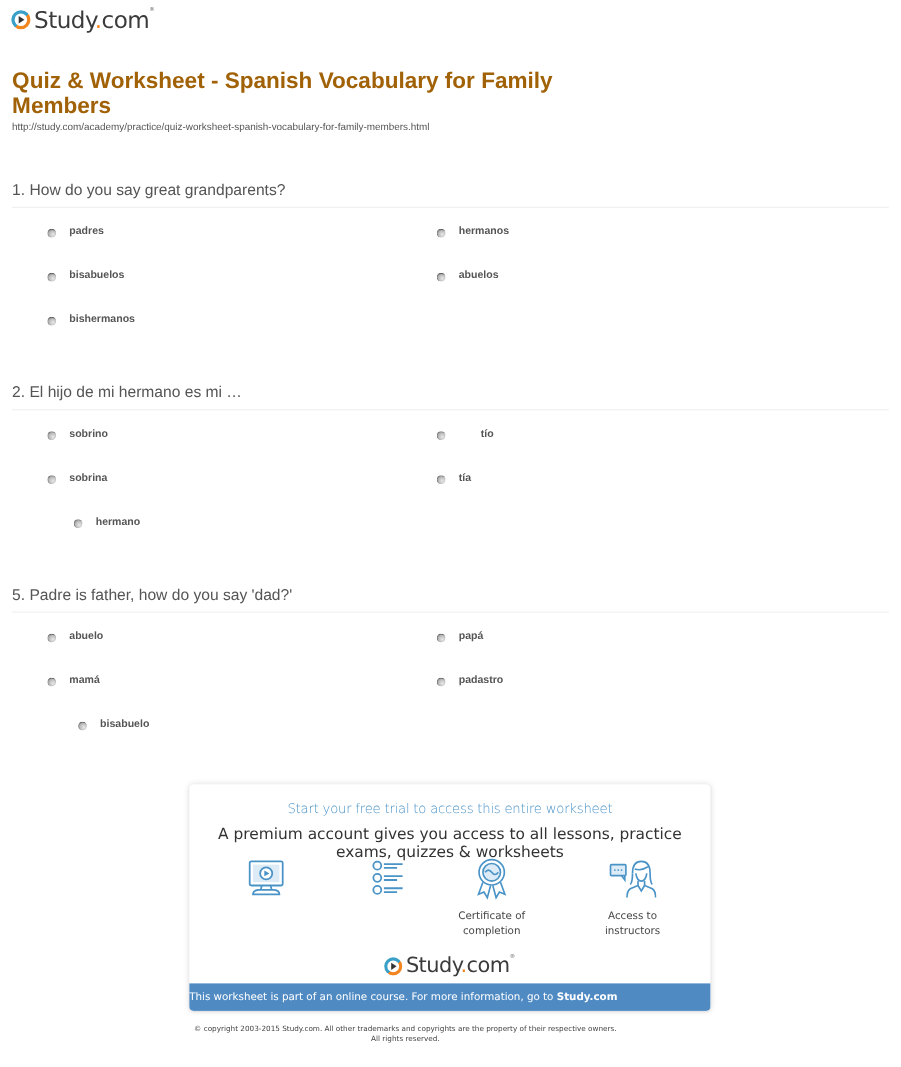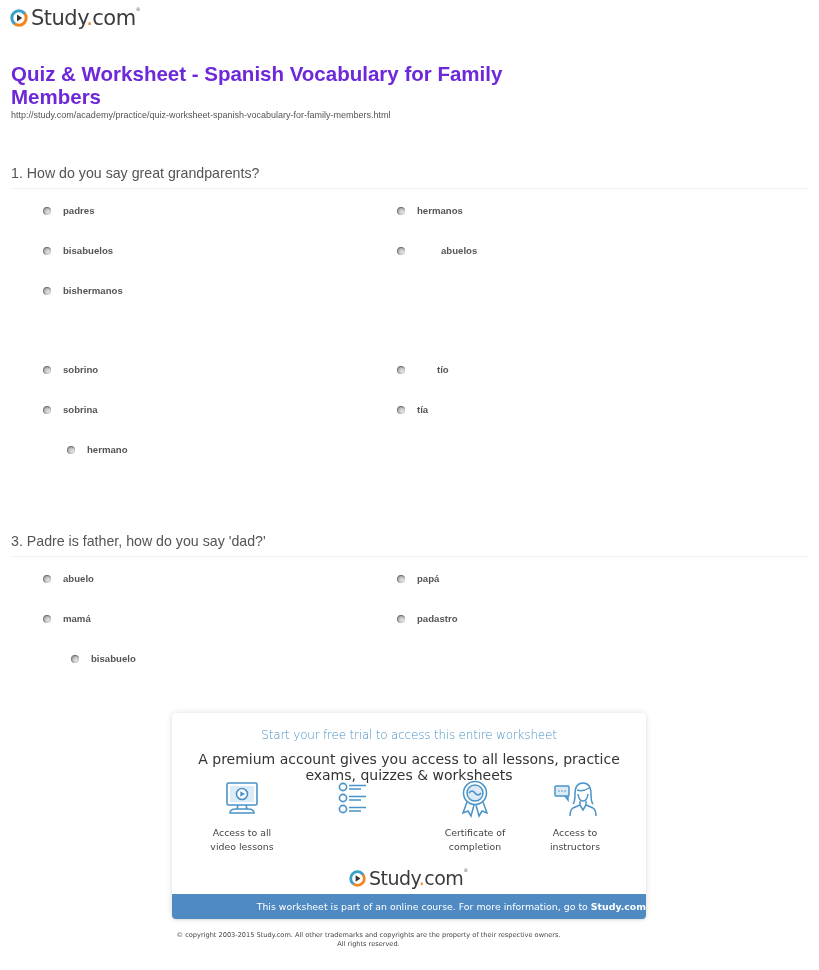--- a/index.html
+++ b/index.html
@@ -12,35 +12,35 @@
     .logo .word { font-family: "DejaVu Sans", sans-serif; color: #3b3b3b; letter-spacing: -0.5px; }
     .logo .word .dot { color: #f3851f; }
     .logo .word sup { font-size: 5px; vertical-align: top; color: #666; }
 
     #top-logo { left: 10px; top: 6px; }
     #top-logo .word { font-size: 21px; margin-left: 3px; }
 
     .title {
       position: absolute; left: 11px; top: 62px; width: 560px;
       font-family: "Liberation Sans", sans-serif; font-weight: bold;
-      font-size: 20.5px; line-height: 23px; color: #6d28d9;
+      font-size: 20.5px; line-height: 23px; color: #a16207;
     }
     .url {
       position: absolute; left: 11px; top: 110px;
       font-size: 9px; color: #555;
     }
 
     .question { position: absolute; left: 11px; width: 797px; }
     .q-text {
       font-size: 14.2px; color: #555; padding-bottom: 24px;
       border-bottom: 1px solid #efefef; height: 25px; line-height: 18px;
     }
     .answers { position: relative; height: 130px; }
     .answer {
-      position: absolute; display: flex; align-items: center;
+      position: absolute; display: flex; align-items: flex-end;
       font-size: 9.6px; font-weight: bold; color: #555;
     }
     .radio {
       width: 8px; height: 8px; border-radius: 50%;
       background: radial-gradient(circle at 60% 60%, #e8e8e8 0%, #bdbdbd 55%, #8a8a8a 100%);
       border-top: 1.3px solid #666; border-left: 1.3px solid #777;
       margin-right: 12px; flex: none;
     }
 
     .card {
@@ -62,21 +62,21 @@
     .feature { position: absolute; width: 120px; text-align: center; }
     .feature .icon { height: 40px; display: flex; justify-content: center; align-items: center; }
     .feature .label {
       margin-top: 7px; font-family: "DejaVu Sans", sans-serif; font-size: 9.4px;
       line-height: 14px; color: #444;
     }
     #card-logo { left: 177px; top: 154px; }
     #card-logo .word { font-size: 19px; margin-left: 3px; }
     .banner {
       position: absolute; left: 0; bottom: 0; width: 100%; height: 25px;
-      background: #4f8ac3; color: #fff; text-align: right;
+      background: #4f8ac3; color: #fff; text-align: left;
       font-family: "DejaVu Sans", sans-serif; font-size: 9.4px; line-height: 25px;
     }
     .banner b { font-weight: bold; }
     .copyright {
       position: absolute; left: 0; width: 737px; top: 931px; text-align: center;
       font-family: "DejaVu Sans", sans-serif; font-size: 6.6px; line-height: 9px; color: #444;
     }
   </style>
 </head>
 <body>
@@ -110,32 +110,33 @@
         <span>padres</span>
       </div>
     <div class="answer" style="left:386px; top:16px;">
         <span class="radio"></span>
         <span>hermanos</span>
       </div>
     <div class="answer" style="left:32px; top:56px;">
         <span class="radio"></span>
         <span>bisabuelos</span>
       </div>
-    <div class="answer" style="left:386px; top:56px;gap:24px;">
+    <div class="answer" style="left:386px; top:56px;">
         <span class="radio"></span>
         <span>abuelos</span>
       </div>
     <div class="answer" style="left:32px; top:96px;">
         <span class="radio"></span>
         <span>bishermanos</span>
       </div>
   </div>
 </div>
 
 <div class="question" style="top:348px;">
+  <div class="q-text">2. El hijo de mi hermano es mi …</div>
   <div class="answers">
     <div class="answer" style="left:32px; top:16px;">
         <span class="radio"></span>
         <span>sobrino</span>
       </div>
     <div class="answer" style="left:386px; top:16px;gap:20px;">
         <span class="radio"></span>
         <span>tío</span>
       </div>
     <div class="answer" style="left:32px; top:56px;">
@@ -147,21 +148,21 @@
         <span>tía</span>
       </div>
     <div class="answer" style="left:32px; top:96px;padding-left:24px;">
         <span class="radio"></span>
         <span>hermano</span>
       </div>
   </div>
 </div>
 
 <div class="question" style="top:532px;">
-  <div class="q-text">3. Padre is father, how do you say 'dad?'</div>
+  <div class="q-text">5. Padre is father, how do you say 'dad?'</div>
   <div class="answers">
     <div class="answer" style="left:32px; top:16px;">
         <span class="radio"></span>
         <span>abuelo</span>
       </div>
     <div class="answer" style="left:386px; top:16px;">
         <span class="radio"></span>
         <span>papá</span>
       </div>
     <div class="answer" style="left:32px; top:56px;">
@@ -189,40 +190,36 @@
       <div class="icon">
         <svg width="36" height="38" viewBox="0 0 36 38" fill="none" stroke="#4a93c7" stroke-width="1.6">
           <rect x="3" y="3" width="30" height="22" rx="1.5"></rect>
           <rect x="6" y="6" width="24" height="16" fill="#dcebf6" stroke="none"></rect>
           <circle cx="18" cy="14" r="5.5" fill="#fff"></circle>
           <path d="M16.3 11.3 L21 14 L16.3 16.7 Z" fill="#4a93c7" stroke="none"></path>
           <path d="M14 25 L13 29 M22 25 L23 29"></path>
           <path d="M6 33 Q6 29 12 29 L24 29 Q30 29 30 33 Z"></path>
         </svg>
       </div>
-      <div class="label">
-          <div>Access to all</div>
-          <div>video lessons</div>
-        </div>
     </div>
 
     <div class="feature" style="left:121px;">
       <div class="icon">
         <svg width="34" height="36" viewBox="0 0 34 36" fill="none" stroke="#4a93c7" stroke-width="1.6">
           <circle cx="7" cy="6" r="3.6"></circle>
           <circle cx="7" cy="17" r="3.6"></circle>
           <circle cx="7" cy="28" r="3.6"></circle>
           <path d="M13 4.5 H30 M13 8 H25"></path>
           <path d="M13 15.5 H30 M13 19 H25"></path>
           <path d="M13 26.5 H30 M13 30 H25"></path>
         </svg>
       </div>
     </div>
 
-    <div class="feature" style="left:243px;">
+    <div class="feature" style="left:215px;">
       <div class="icon">
         <svg width="34" height="40" viewBox="0 0 34 40" fill="none" stroke="#4a93c7" stroke-width="1.5">
           <circle cx="17" cy="14" r="11.5"></circle>
           <circle cx="17" cy="14" r="8" fill="#dcebf6"></circle>
           <path d="M11 14 Q14 10 17 14 Q20 18 23 14"></path>
           <path d="M9 23 L5 34 L10 32 L13 37 L16 26"></path>
           <path d="M25 23 L29 34 L24 32 L21 37 L18 26"></path>
         </svg>
       </div>
       <div class="label">

